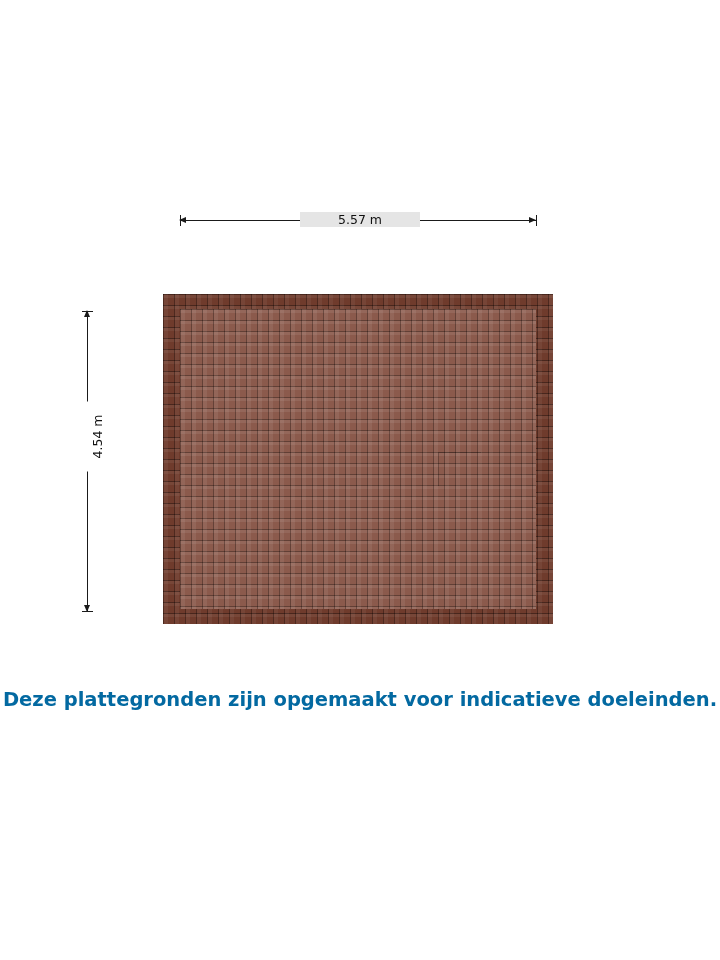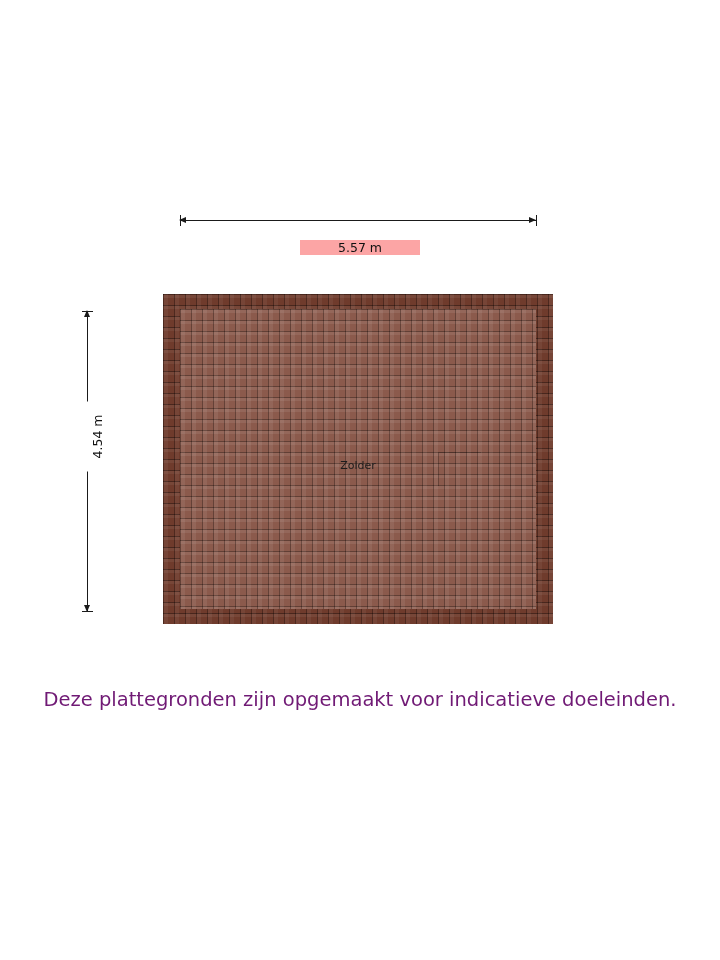--- a/index.html
+++ b/index.html
@@ -138,24 +138,23 @@
     border-top: 7px solid #1a1a1a;
   }
   #dim-top-label {
     position: absolute;
     left: 300px;
     top: 212px;
     width: 120px;
     text-align: center;
     font-size: 12.5px;
     color: #111;
-    background: #fca5a5;
+    background: #e5e5e5;
     padding: 0 6px;
     box-sizing: border-box;
-    margin-top: 28px;
   }
   #dim-left-label {
     position: absolute;
     left: 62px;
     top: 425px;
     width: 70px;
     text-align: center;
     font-size: 12.5px;
     color: #111;
     background: #ffffff;
@@ -165,22 +164,22 @@
   }
 
   
   #disclaimer {
     position: absolute;
     left: 0;
     top: 686px;
     width: 720px;
     text-align: center;
     font-size: 19.5px;
-    font-weight: normal;
-    color: #701a75;
+    font-weight: bold;
+    color: #0369a1;
     line-height: 1.42;
     font-family: "DejaVu Sans", "Liberation Sans", sans-serif;
   }
   #disclaimer div { white-space: nowrap; }
 </style>
 </head>
 <body>
 
 <div id="plan-area">
 
@@ -199,21 +198,18 @@
   <div id="dim-left-label">4.54 m</div>
 
   <div id="roof-outer">
     <div class="tiles"></div>
     <div id="roof-inner">
       <div class="tiles2"></div>
       <div id="ridge-detail"></div>
     </div>
   </div>
 
-  <div id="room-label-wrap">
-    <span id="room-label-text" style="font-size:11px;color:#1c1c1c;">Zolder</span>
-  </div>
 
 </div>
 
 <div id="disclaimer">
   <div>Deze plattegronden zijn opgemaakt voor indicatieve doeleinden.</div>
 </div>
 
 </body></html>

